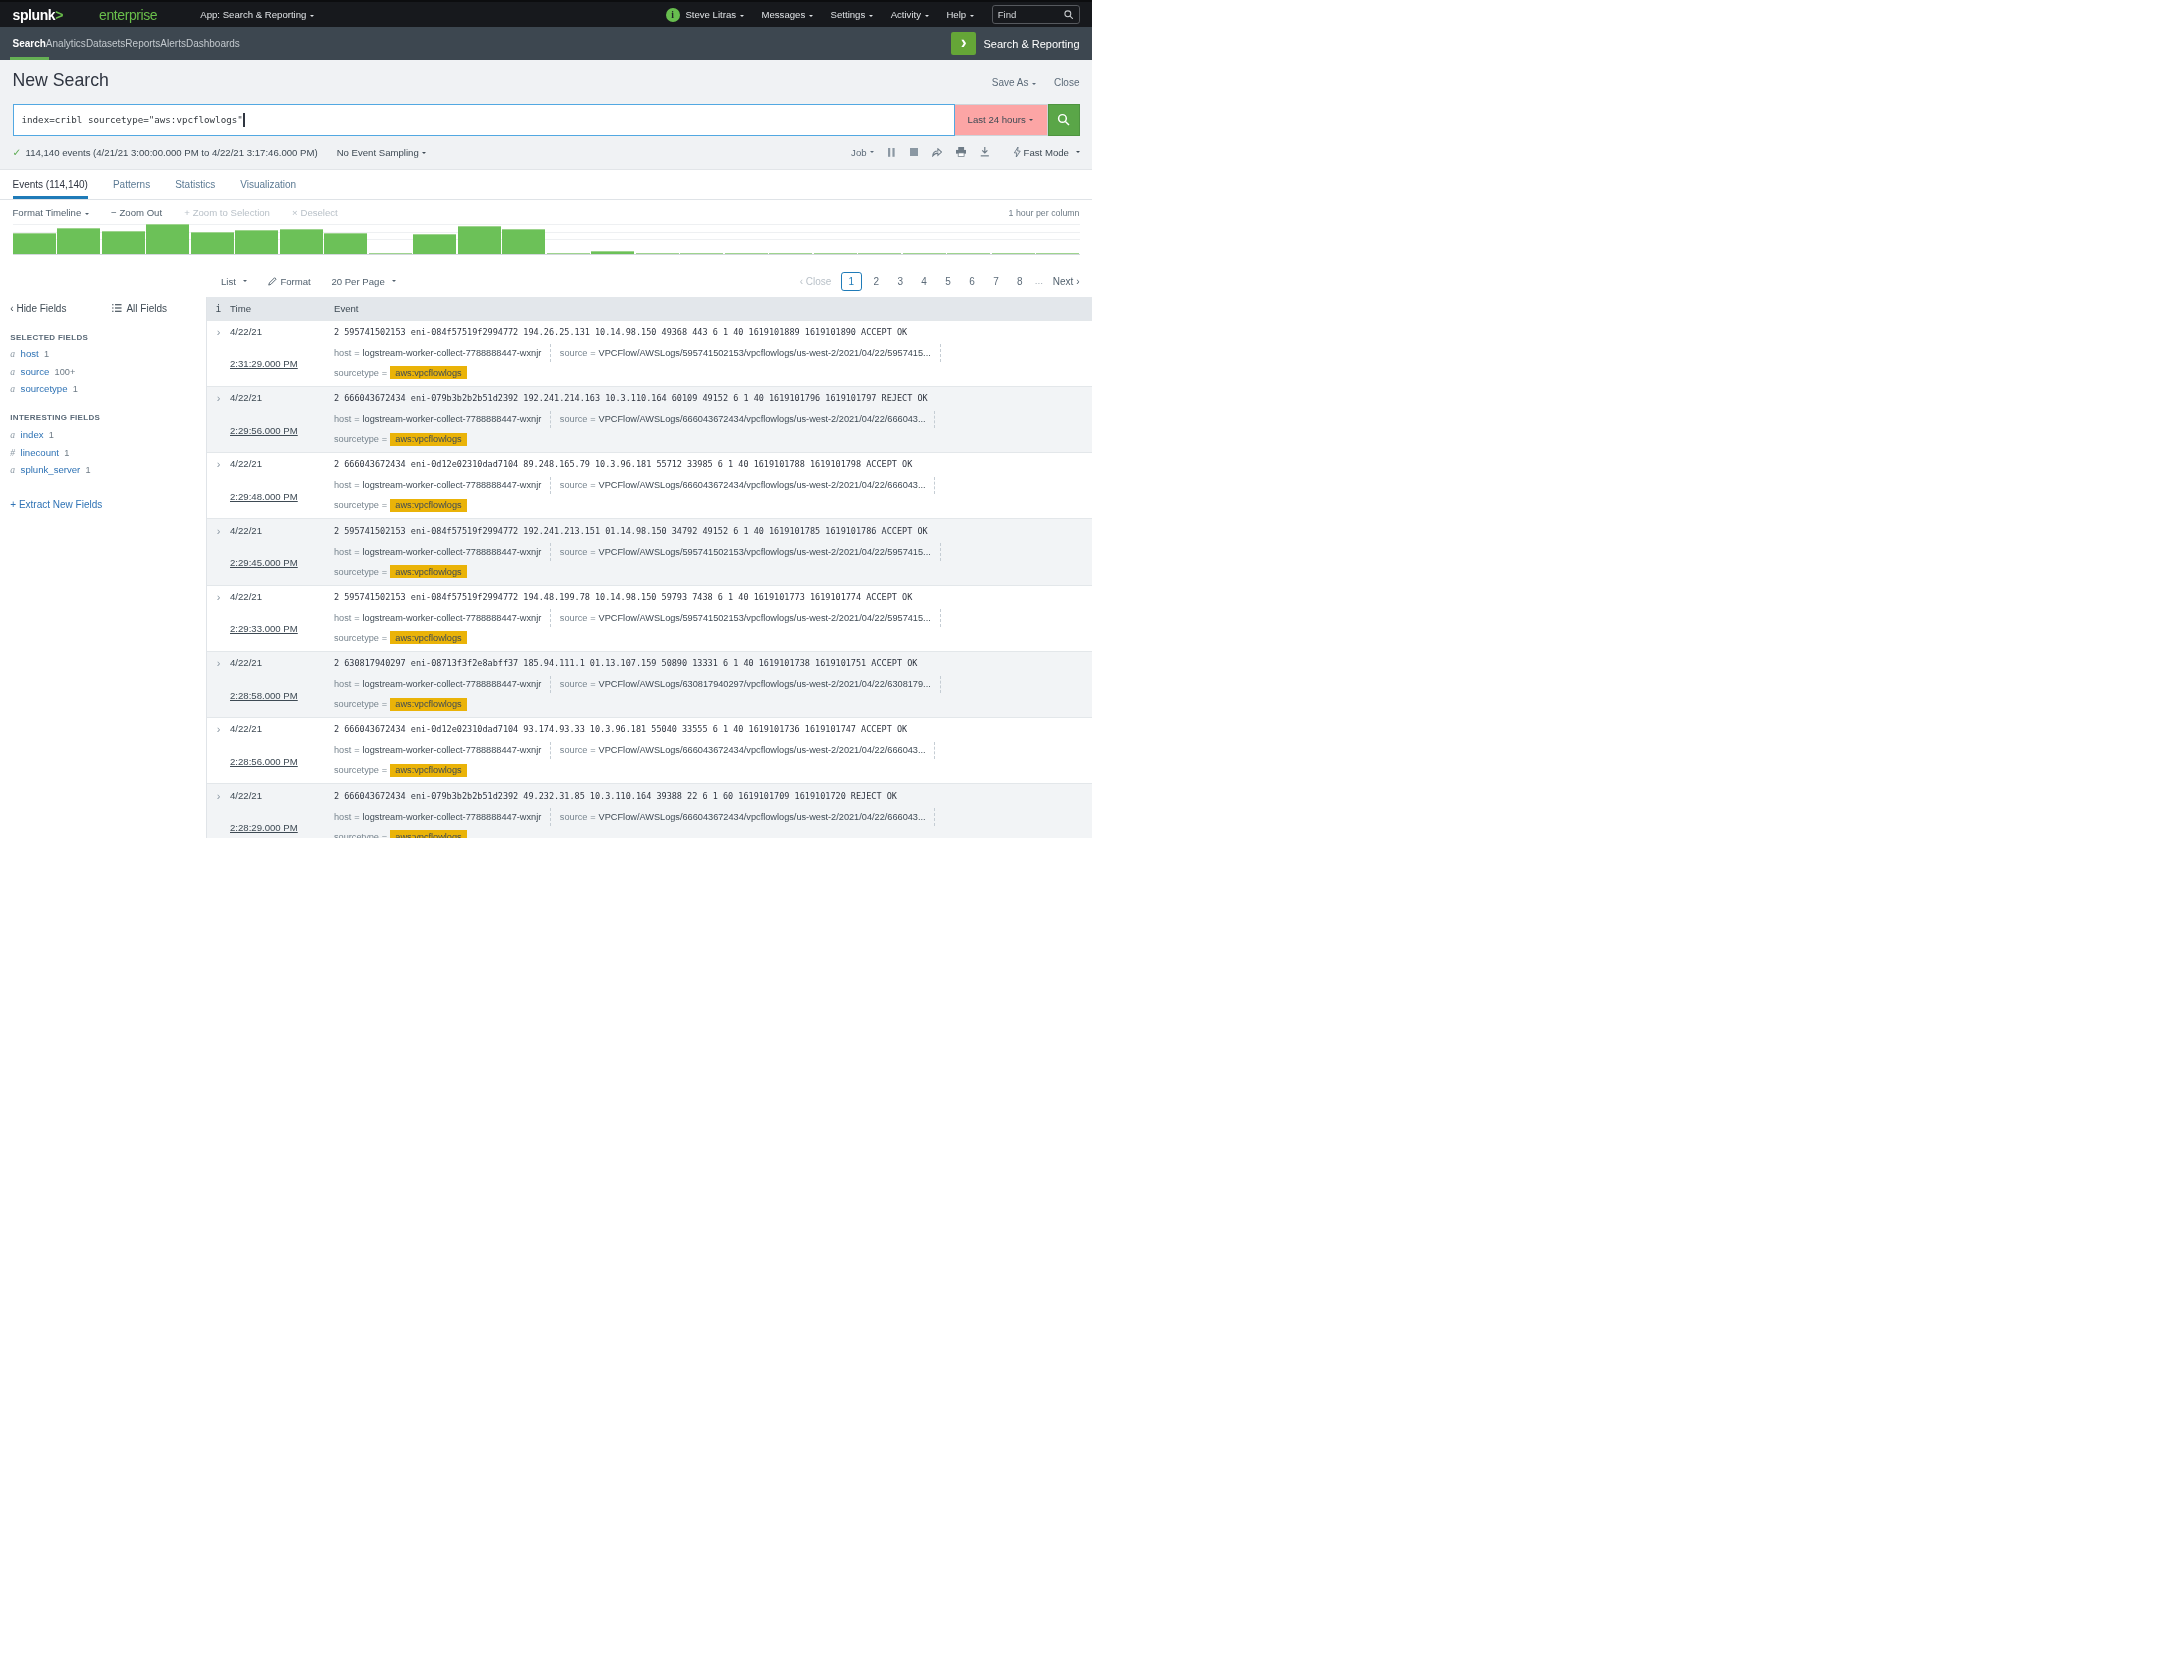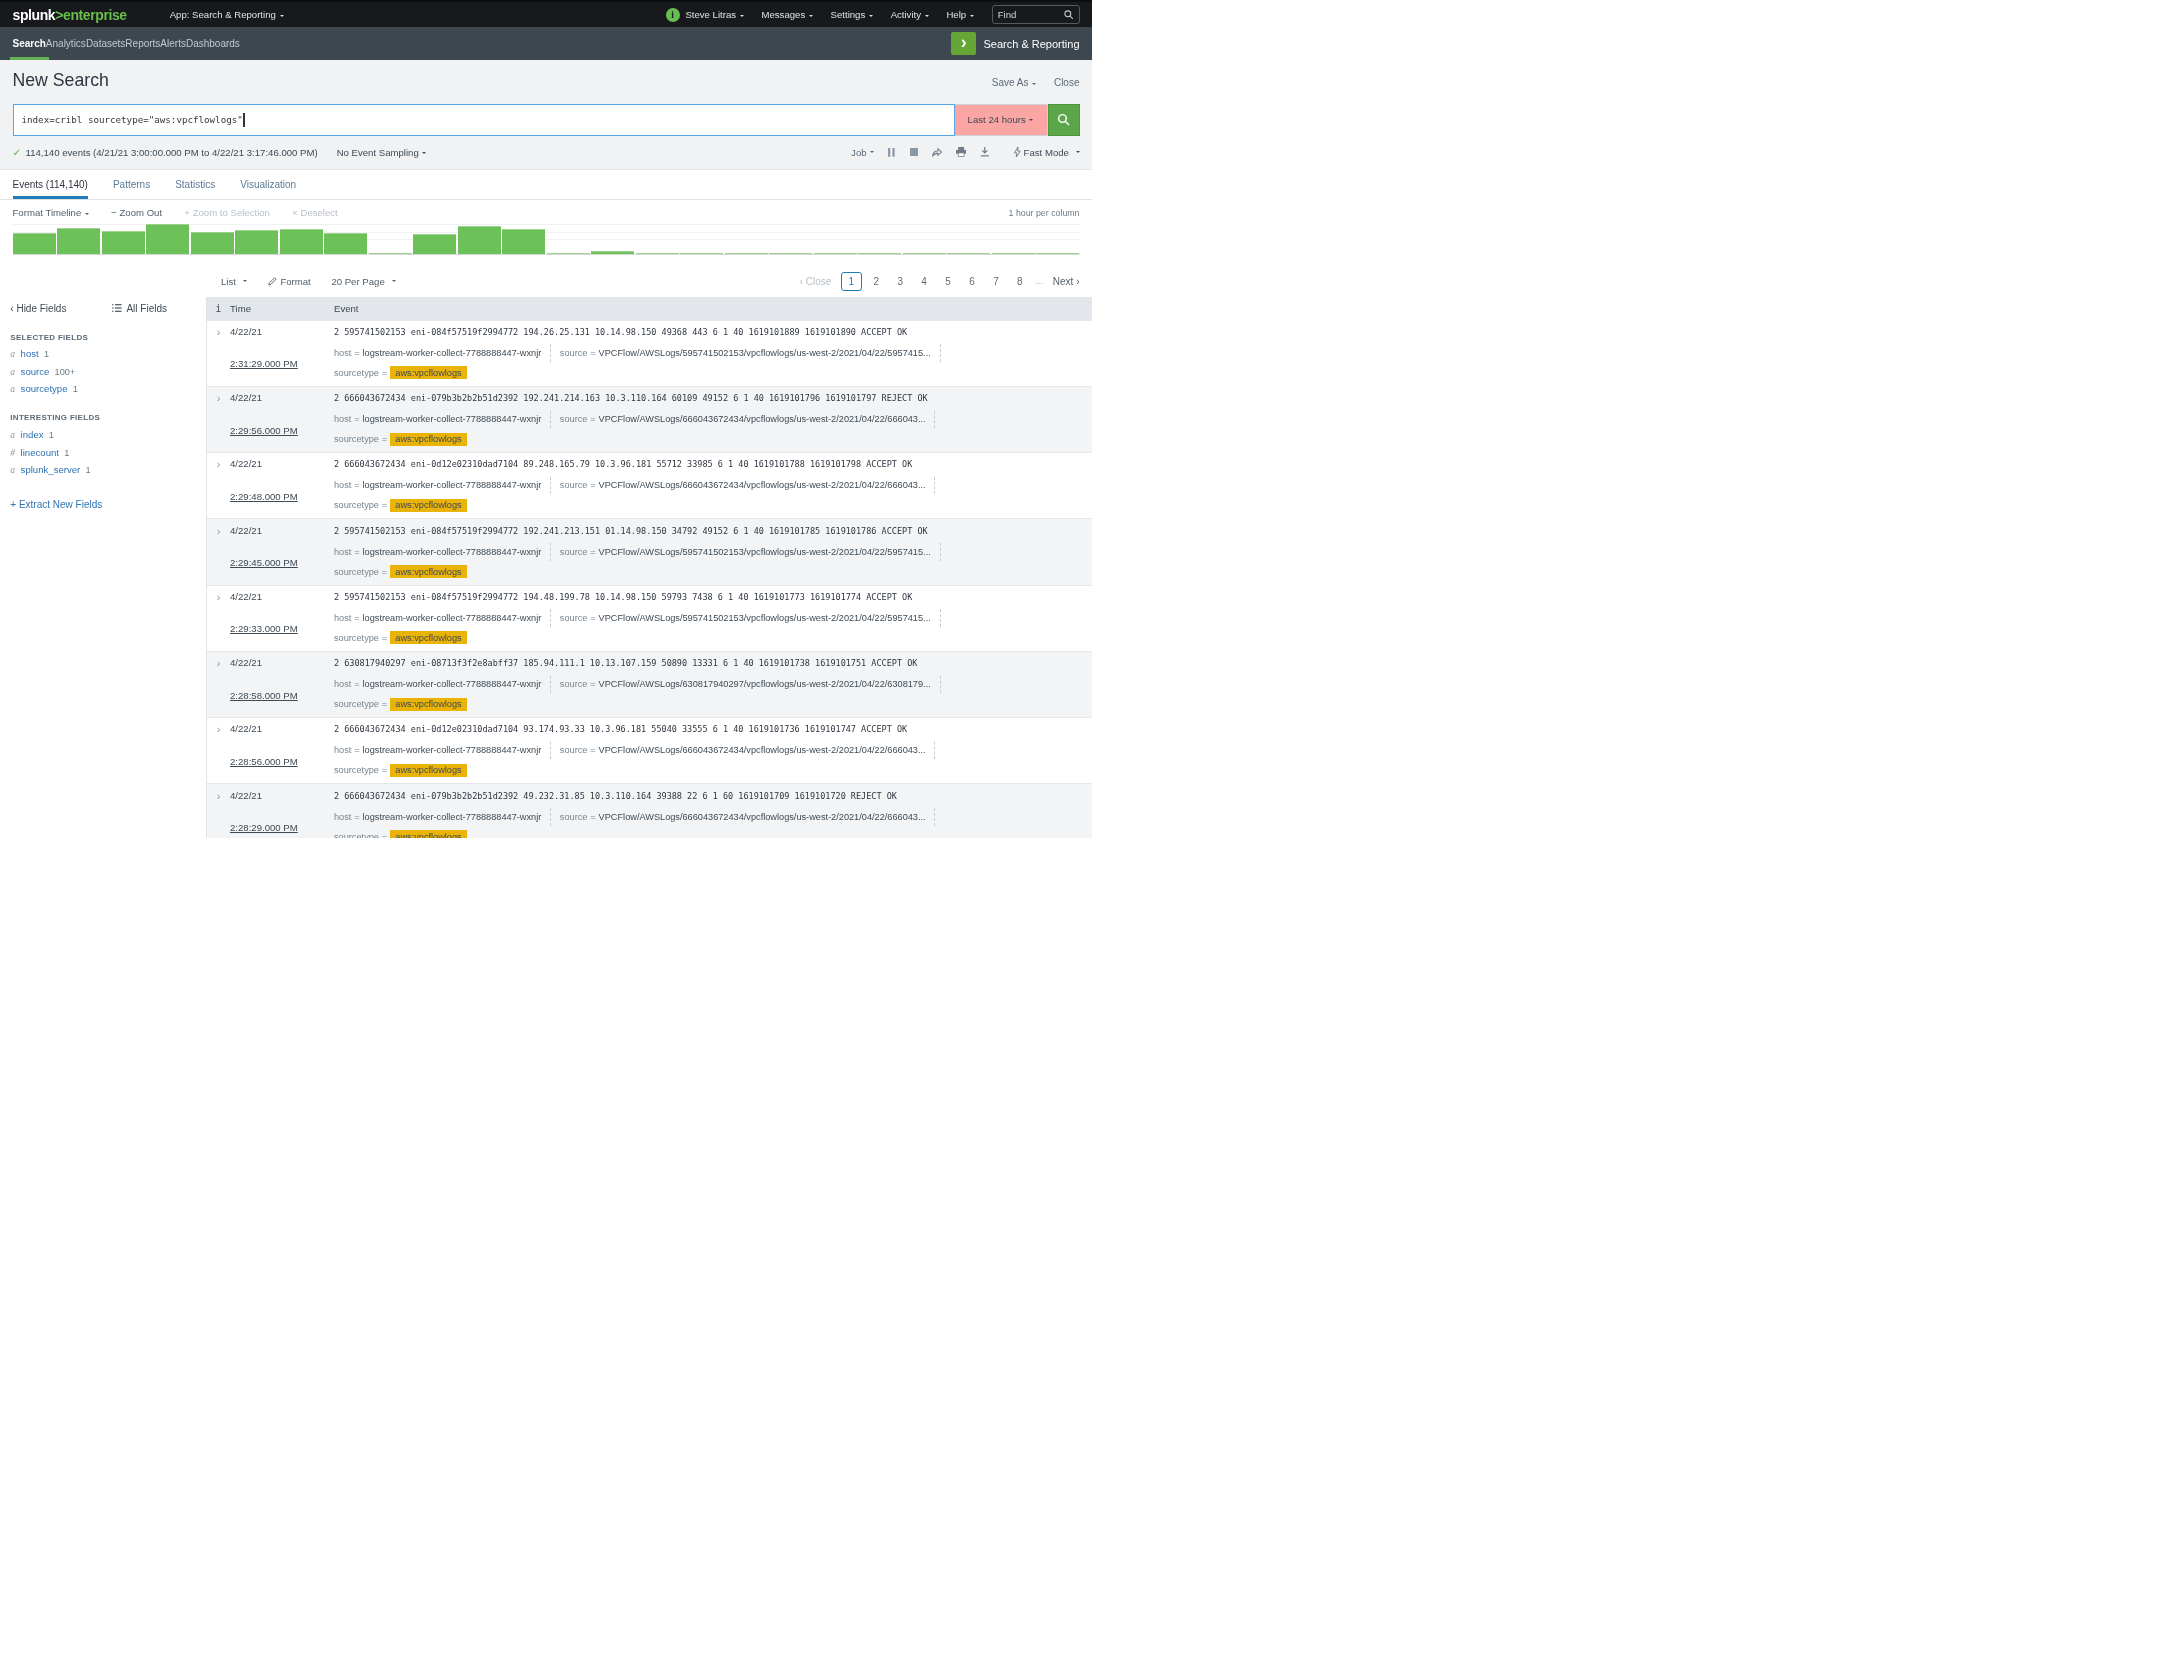--- a/index.html
+++ b/index.html
@@ -12,21 +12,21 @@
   .caret { display:inline-block; width:0; height:0; border-left:2.9px solid transparent;
     border-right:2.9px solid transparent; border-top:2.9px solid currentColor;
     margin-left:3.7px; vertical-align:middle; }
   
   .topstrip { height:2.2px; background:#0c0d0f; }
   .topbar { height:25px; background:#17191d; display:flex; align-items:center;
     padding:0 12.5px; color:#e8eaec; font-size:9.6px; }
   .logo { font-size:14px; font-weight:bold; letter-spacing:-0.4px; cursor:pointer; }
   .logo .lg-splunk { color:#fff; }
   .logo .lg-gt { color:#6abf4b; font-weight:bold; }
-  .logo .lg-prod { color:#6abf4b; font-weight:bold; }
+  .logo .lg-prod { color:#6abf4b; font-weight:normal;margin-left:36px; }
   .app-menu { margin-left:43px; color:#dfe2e5; cursor:pointer; }
   .topbar-right { margin-left:auto; display:flex; align-items:center; gap:17.7px; }
   .avatar { width:14px; height:14px; border-radius:50%; background:#67bd4e; color:#1d2125;
     display:inline-flex; align-items:center; justify-content:center;
     font-family:"Liberation Serif", serif; font-weight:bold; font-size:9.6px; margin-right:-11.8px;}
   .top-item { color:#dfe2e5; cursor:pointer; white-space:nowrap; }
   .find-box { display:flex; align-items:center; width:88px; height:18.4px;
     border:0.7px solid #56595e; border-radius:2.9px; padding:0 5.2px; }
   .find-box input { background:transparent; border:0; outline:0; color:#e8eaec;
     width:63px; font-size:9.6px; font-family:"Liberation Sans", sans-serif; }
@@ -542,21 +542,21 @@
             </div>
           </div>
         </div>
         <div class="ev-row alt">
           <div class="expand">›</div>
           <div class="ev-time">
             <div class="date">4/22/21</div>
             <div class="clock">2:28:58.000 PM</div>
           </div>
           <div class="ev-body">
-            <div class="raw">2 630817940297 eni-08713f3f2e8abff37 185.94.111.1 10.13.107.159 50890 13331 6 1 40 1619101738 1619101751 ACCEPT OK</div>
+            <div class="raw">2 630817940297 eni-08713f3f2e8abff37 185.94.111.1 01.13.107.159 50890 13331 6 1 40 1619101738 1619101751 ACCEPT OK</div>
             <div class="meta-line">
               <span class="m-label">host</span>
               <span class="m-eq">=</span>
               <span class="m-val">logstream-worker-collect-7788888447-wxnjr</span>
               <span class="dash-sep"></span>
               <span class="m-label">source</span>
               <span class="m-eq">=</span>
               <span class="m-val">VPCFlow/AWSLogs/630817940297/vpcflowlogs/us-west-2/2021/04/22/6308179...</span>
               <span class="dash-sep"></span>
             </div>

